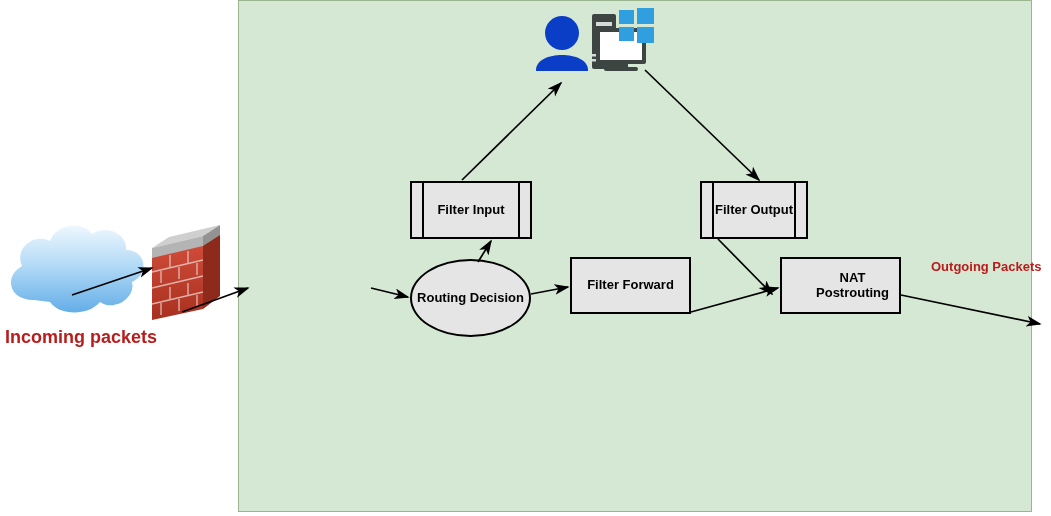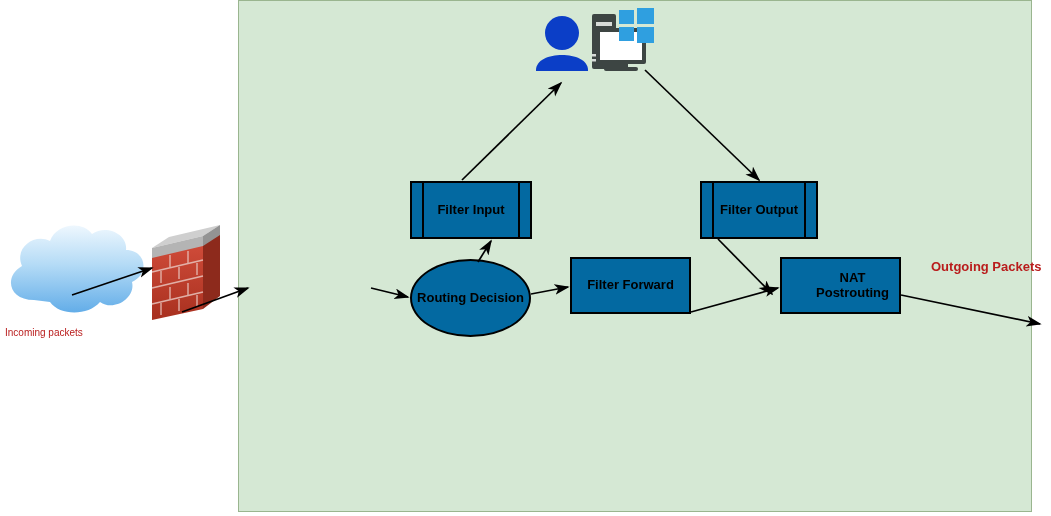--- a/index.html
+++ b/index.html
@@ -22,21 +22,21 @@
     top: 0px;
     width: 794px;
     height: 512px;
     background: #d5e8d4;
     border: 1px solid #9ab58f;
     box-sizing: border-box;
   }
   
   .node {
     position: absolute;
-    background: #0369a1;
+    background: #e5e5e5;
     border: 2px solid #000000;
     box-sizing: border-box;
     display: flex;
     align-items: center;
     justify-content: center;
     color: #000000;
     font-weight: bold;
     font-size: 13px;
     text-align: center;
     line-height: 1.15;
@@ -54,21 +54,21 @@
   .node.process::after  { right: 10px; }
   .node.ellipse {
     border-radius: 50%;
   }
   
   .label {
     position: absolute;
     color: #b91c1c;
     white-space: nowrap;
   }
-  .label.plain  { font-size: 10px; font-weight: normal; }
+  .label.plain  { font-size: 18px; font-weight: bold; }
   .label.strong { font-size: 13px;   font-weight: bold; }
   
   svg.overlay {
     position: absolute;
     left: 0;
     top: 0;
     width: 1051px;
     height: 516px;
     overflow: visible;
     pointer-events: none;
@@ -190,21 +190,21 @@
   </div>
 
   <div class="node process" style="left:410px; top:181px; width:122px; height:58px;">
     <span>Filter Input</span>
   </div>
 
   <div class="node" style="left:570px; top:257px; width:121px; height:57px;">
     <span>Filter Forward</span>
   </div>
 
-  <div class="node process" style="left:700px; top:181px; width:118px; height:58px;">
+  <div class="node process" style="left:700px; top:181px; width:108px; height:58px;">
     <span>Filter Output</span>
   </div>
 
   <div class="node" style="left:780px; top:257px; width:121px; height:57px;padding-left:24px;">
     <span>NAT Postrouting</span>
   </div>
 
   <div class="label plain" style="left:5px; top:327px;">Incoming packets</div>
 
   <div class="label strong" style="left:931px; top:259px;">Outgoing Packets</div>

